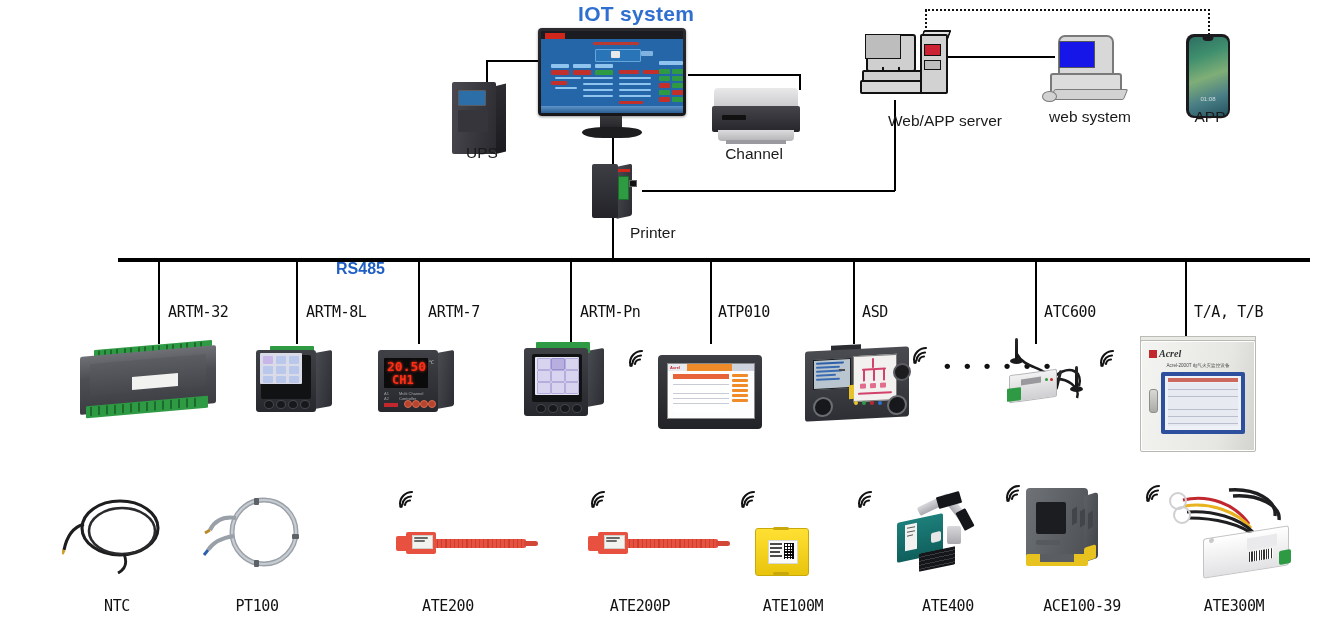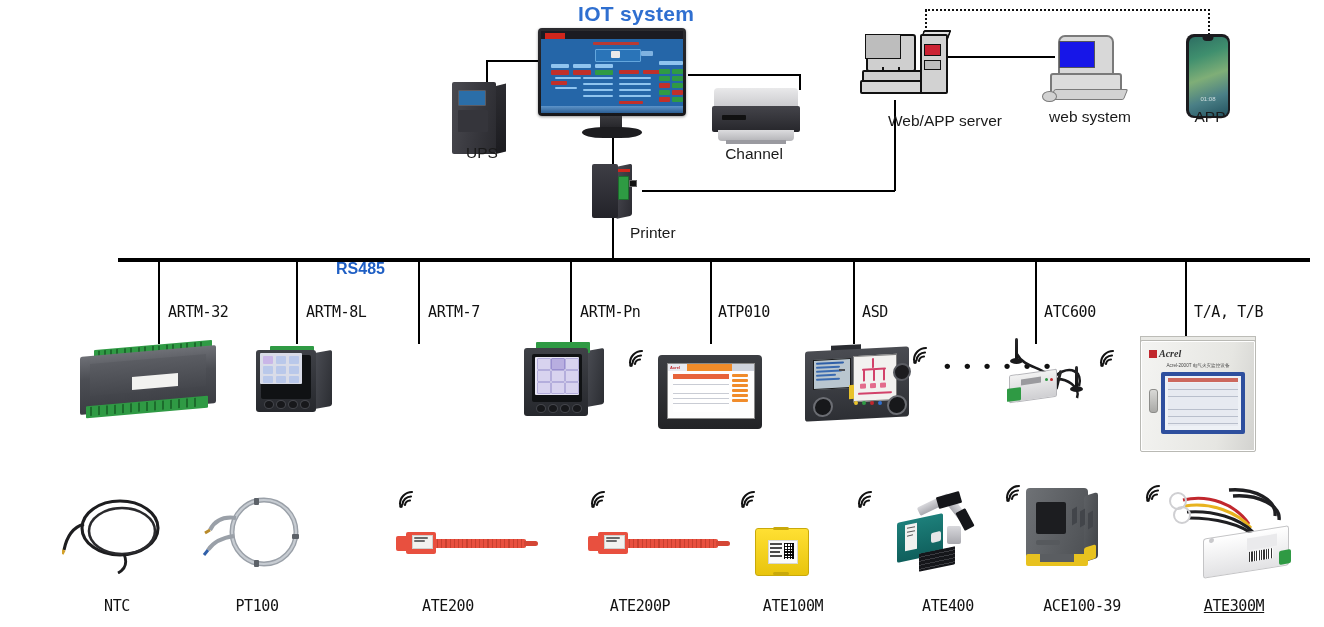--- a/index.html
+++ b/index.html
@@ -436,20 +436,38 @@
       <div class="blk" style="left:29px;top:23px;width:10px;height:7px;background:#b9c8ea;"></div>
     </div>
     <div class="pm-btnrow">
       <div class="pm-btn" style="left:2px;"></div>
         <div class="pm-btn" style="left:14px;"></div>
       <div class="pm-btn" style="left:26px;"></div>
         <div class="pm-btn" style="left:38px;"></div>
     </div>
   </div>
 
+  <div class="art" style="left:378px;top:350px;width:92px;height:76px;">
+    <div class="pm-side"></div>
+    <div class="pm-body"></div>
+    <div class="led-win">
+      <div class="abs led-txt" style="left:3px;top:2px;font-size:13px;">20.50</div>
+      <div class="abs led-txt" style="left:8px;top:16px;font-size:12px;">CH1</div>
+    </div>
+    <div class="abs" style="left:51px;top:9px;font-size:5px;color:#cfcfcf;">℃</div>
+    <div class="abs" style="left:21px;top:41px;font-size:4px;color:#a8a8ae;width:34px;line-height:1.25;">Multi Channel Controller</div>
+    <div class="abs" style="left:6px;top:41px;font-size:4px;color:#9a9aa0;">A1<br>A2</div>
+    <div class="abs" style="left:6px;top:53px;width:14px;height:4px;background:#c1272d;"></div>
+    <div class="pm-btnrow" style="top:50px;left:26px;width:30px;">
+      <div class="pm-btn" style="left:0;background:#b8432e;border-color:#d86a4e;width:6px;height:6px;"></div>
+      <div class="pm-btn" style="left:8px;background:#b8432e;border-color:#d86a4e;width:6px;height:6px;"></div>
+      <div class="pm-btn" style="left:16px;background:#b8432e;border-color:#d86a4e;width:6px;height:6px;"></div>
+      <div class="pm-btn" style="left:24px;background:#b8432e;border-color:#d86a4e;width:6px;height:6px;"></div>
+    </div>
+  </div>
 
   <div class="art" style="left:524px;top:348px;width:100px;height:80px;">
     <div class="pm-side" style="left:62px;"></div>
     <div class="abs" style="left:12px;top:-6px;width:54px;height:11px;background:#2f9a44;border-radius:1px;"></div>
     <div class="pm-body" style="width:64px;height:68px;"></div>
     <div class="pm-face" style="left:8px;top:6px;width:50px;height:48px;"></div>
     <div class="pm-scr" style="left:11px;top:9px;width:44px;height:38px;background:#e7e5f4;">
       <div class="blk" style="left:2px;top:1px;width:12px;height:10px;background:#d8d3ef;border:.5px solid #b4aedc;"></div>
       <div class="blk" style="left:16px;top:1px;width:12px;height:10px;background:#b8aee0;border:.5px solid #9a8fd0;"></div>
       <div class="blk" style="left:30px;top:1px;width:12px;height:10px;background:#d8d3ef;border:.5px solid #b4aedc;"></div>
@@ -726,15 +744,15 @@
     </svg>
     <div class="ring" style="left:6px;top:8px;width:14px;height:14px;"></div>
     <div class="ring" style="left:10px;top:22px;width:14px;height:14px;"></div>
     <div class="wm-body" style="left:40px;top:48px;width:84px;height:38px;transform:skewY(-9deg);"></div>
     <div class="abs" style="left:84px;top:52px;width:30px;height:12px;background:#eaeaec;transform:skewY(-9deg);"></div>
     <div class="abs" style="left:86px;top:66px;width:24px;height:10px;background:
           repeating-linear-gradient(90deg,#333 0 1.2px,#fff 1.2px 2.4px);transform:skewY(-9deg);"></div>
     <div class="abs" style="left:116px;top:66px;width:12px;height:14px;background:#2f9a44;border-radius:2px;transform:skewY(-9deg);"></div>
     <div class="abs" style="left:46px;top:54px;width:5px;height:5px;background:#c9c9cc;border-radius:50%;transform:skewY(-9deg);"></div>
   </div>
-  <div class="abs bot-label" style="left:1178px;top:597px;width:112px;text-decoration:underline;">ATE300M</div>
+  <div class="abs bot-label" style="left:1178px;top:597px;width:112px;">ATE300M</div>
 
 </div>
 
 </body></html>

